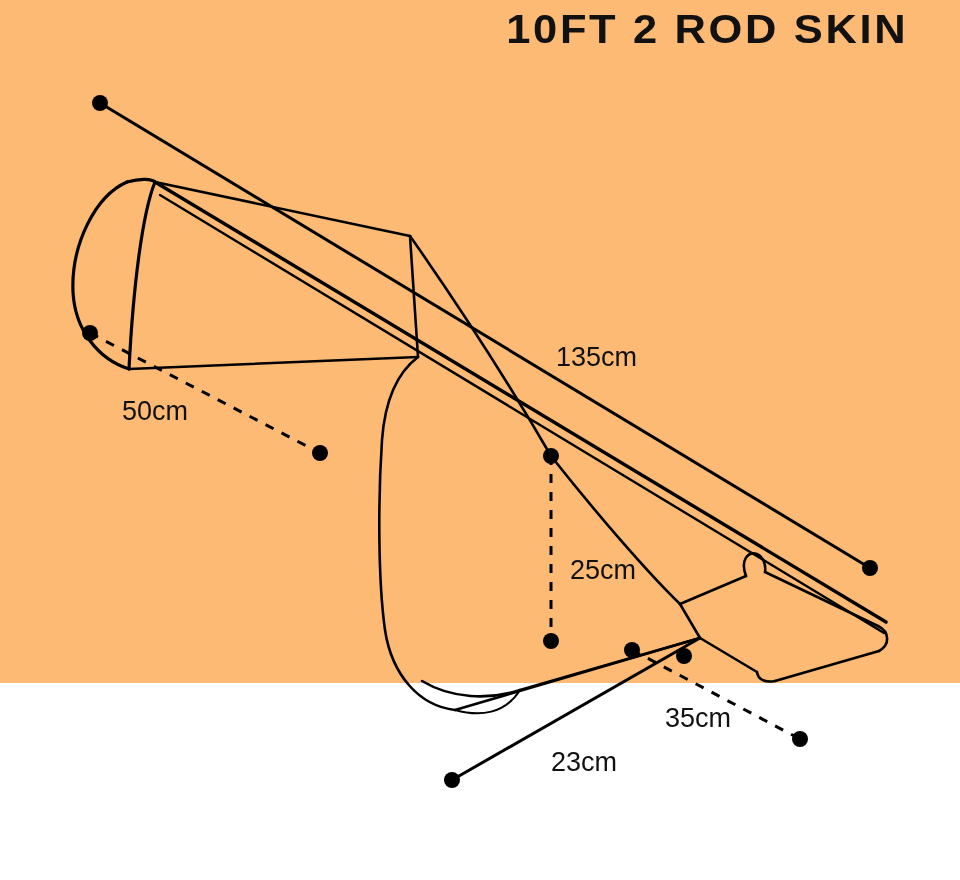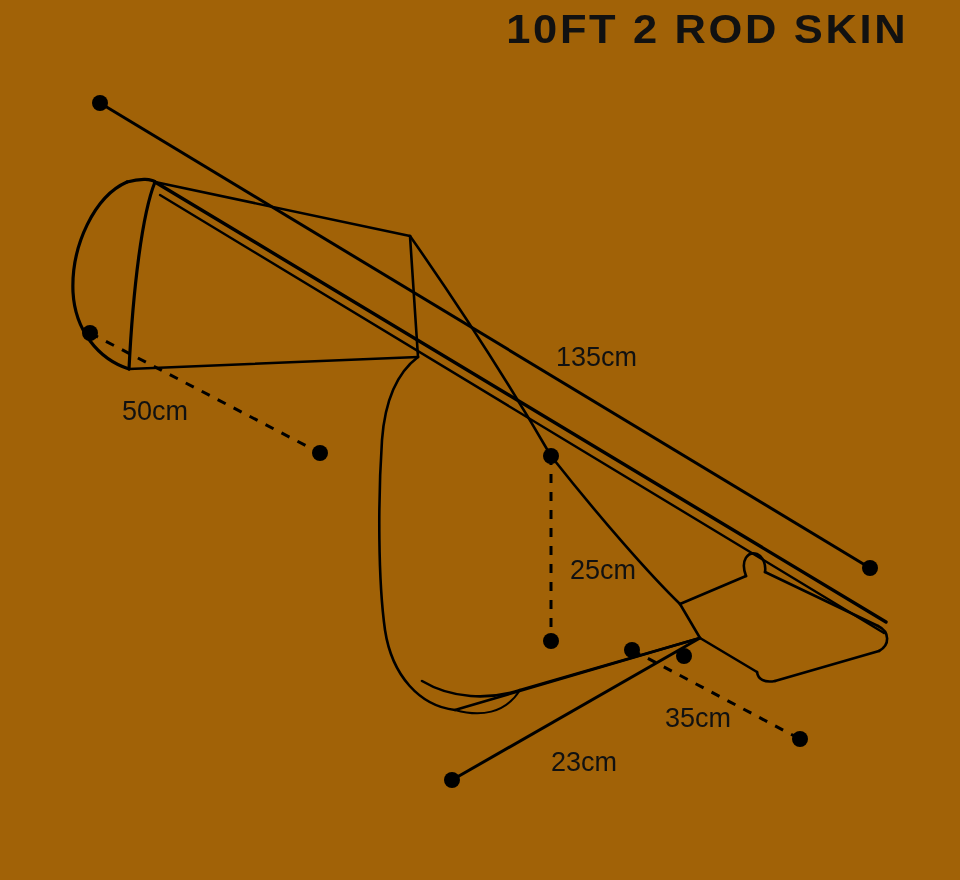--- a/index.html
+++ b/index.html
@@ -11,22 +11,22 @@
   body {
     width: 960px;
     height: 880px;
     overflow: hidden;
     font-family: "Liberation Sans", sans-serif;
     -webkit-font-smoothing: antialiased;
   }
   #diagram-page {
     position: relative;
     width: 960px;
-    height: 880px;
-    background: #a16207;
+    height: 683px;
+    background: #fdba74;
   }
   #product-title {
     position: absolute;
     right: 52px;
     top: 6px;
     font-family: "Liberation Sans", sans-serif;
     font-size: 41px;
     font-weight: 700;
     letter-spacing: 2.5px;
     color: #111111;

